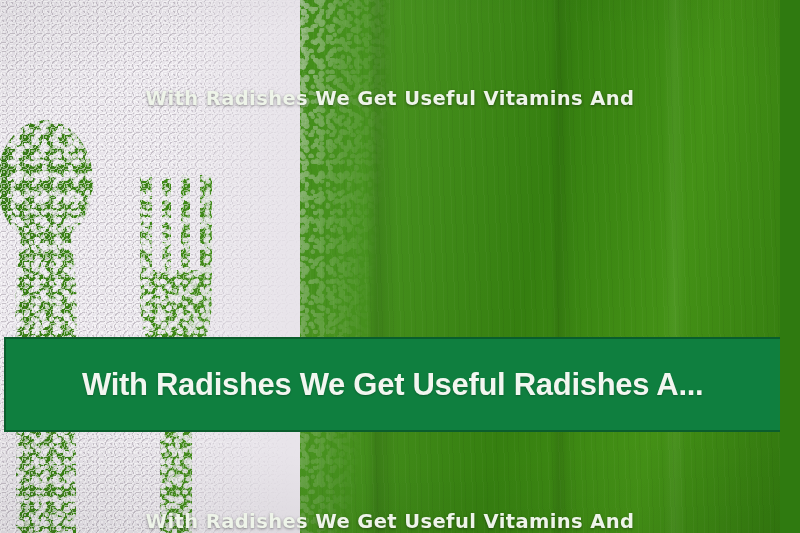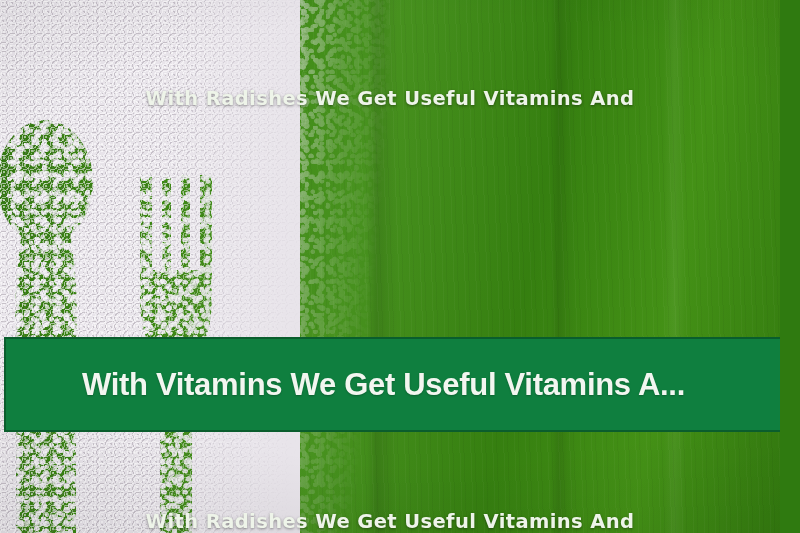--- a/index.html
+++ b/index.html
@@ -235,18 +235,18 @@
   </svg>
 
   <div class="powder-grain"></div>
   <div class="photo-vignette"></div>
 
   <div class="overlay-title">
     <div>With Radishes We Get Useful Vitamins And</div>
   </div>
 
   <div class="title-banner">
-    <div class="title-banner-text">With Vitamins We Get Useful Vitamins A...</div>
+    <div class="title-banner-text">With Radishes We Get Useful Radishes A...</div>
   </div>
 
   <div class="bottom-title">With Radishes We Get Useful Vitamins And</div>
 
 </div>
 
 </body></html>

